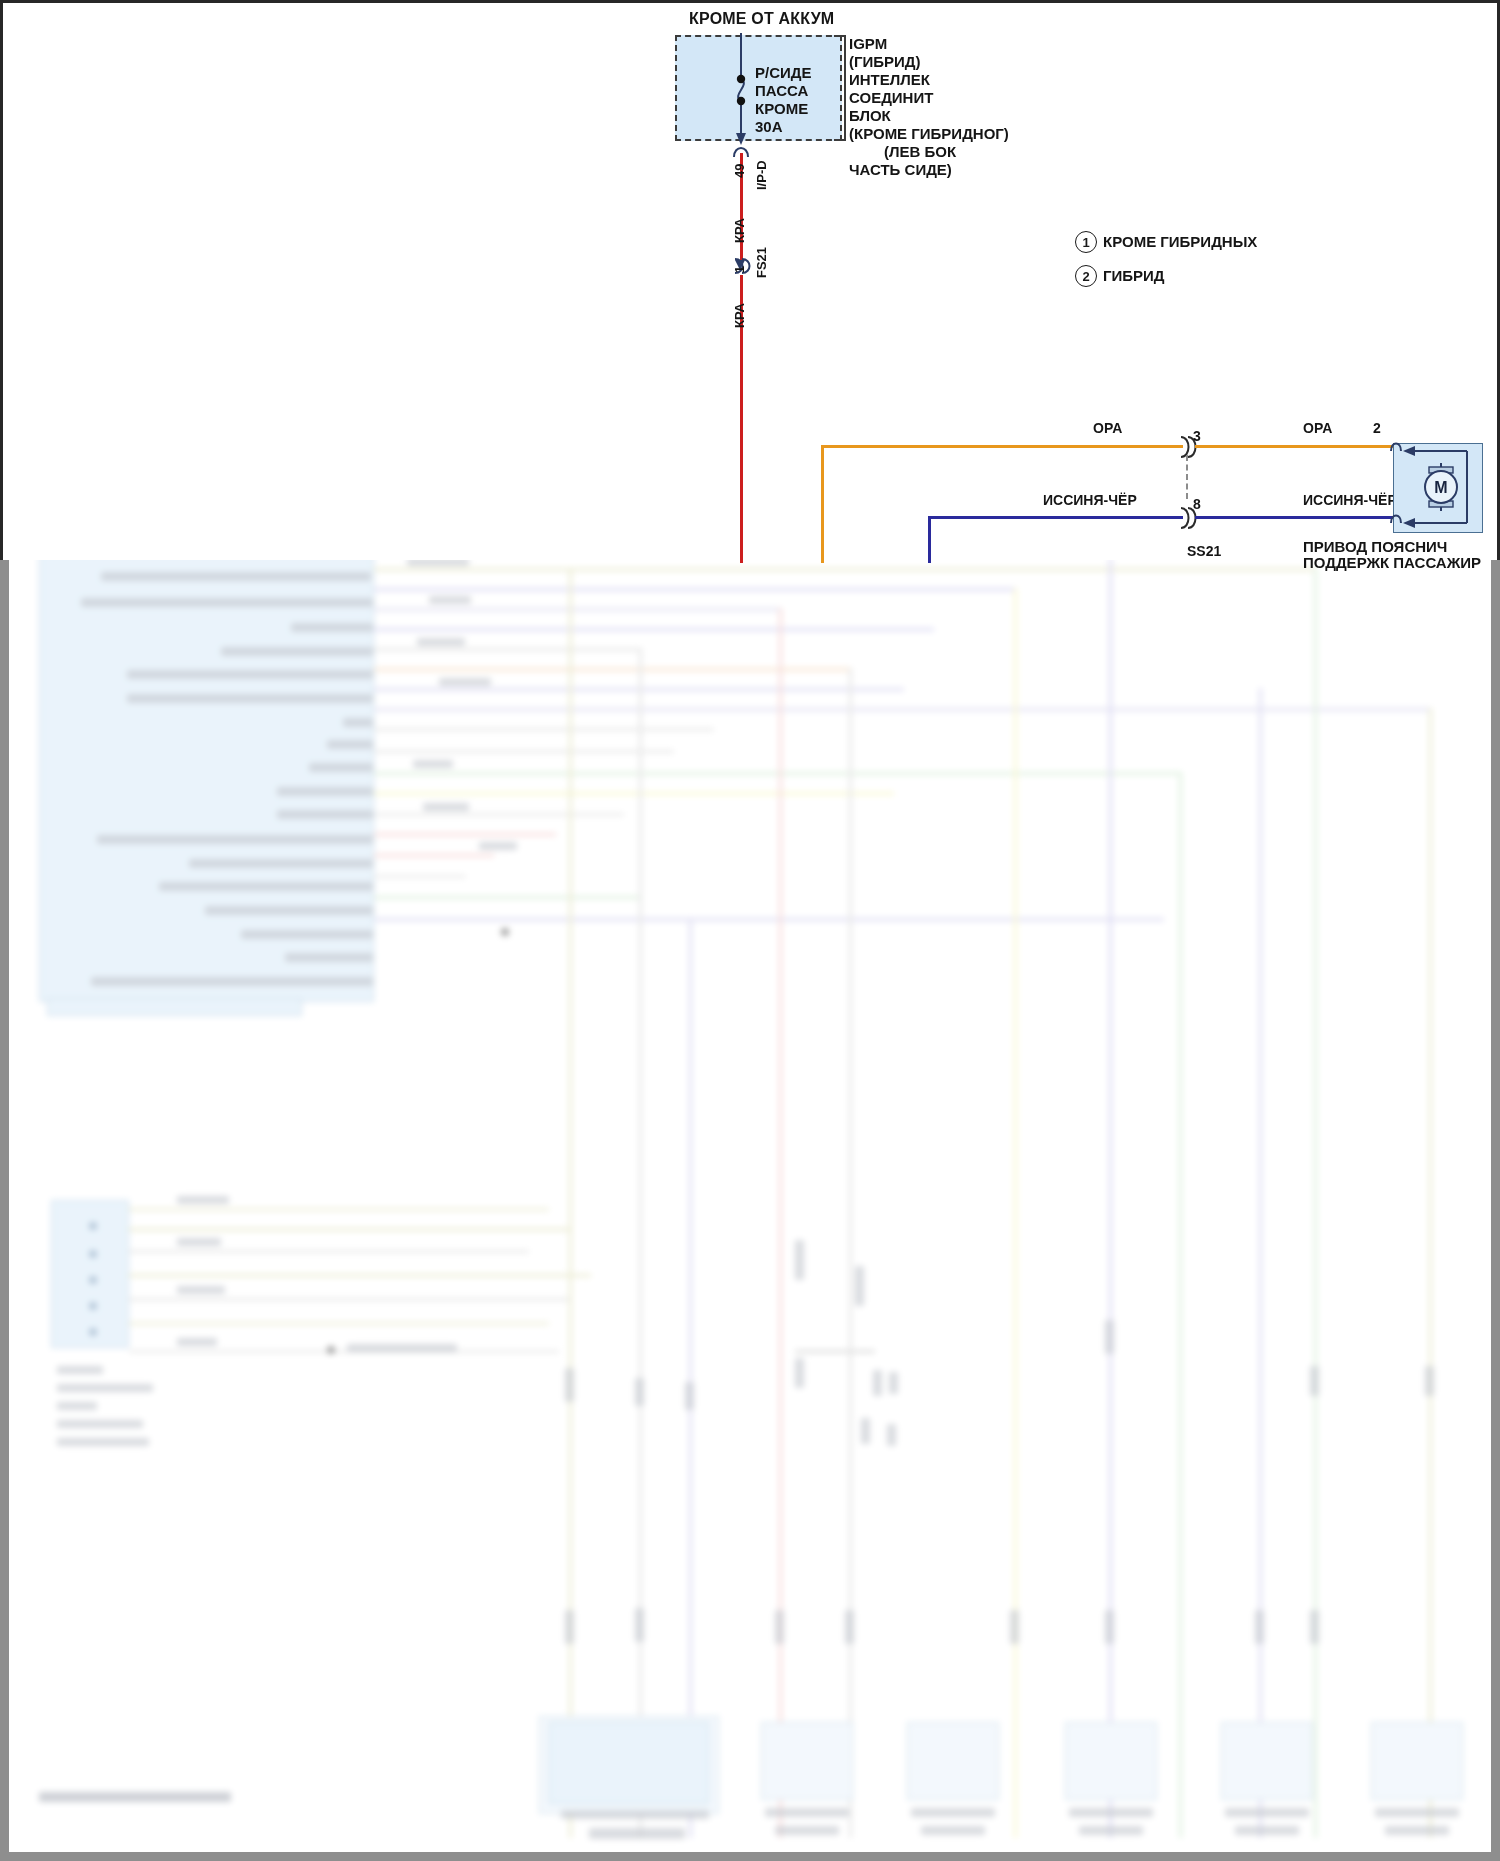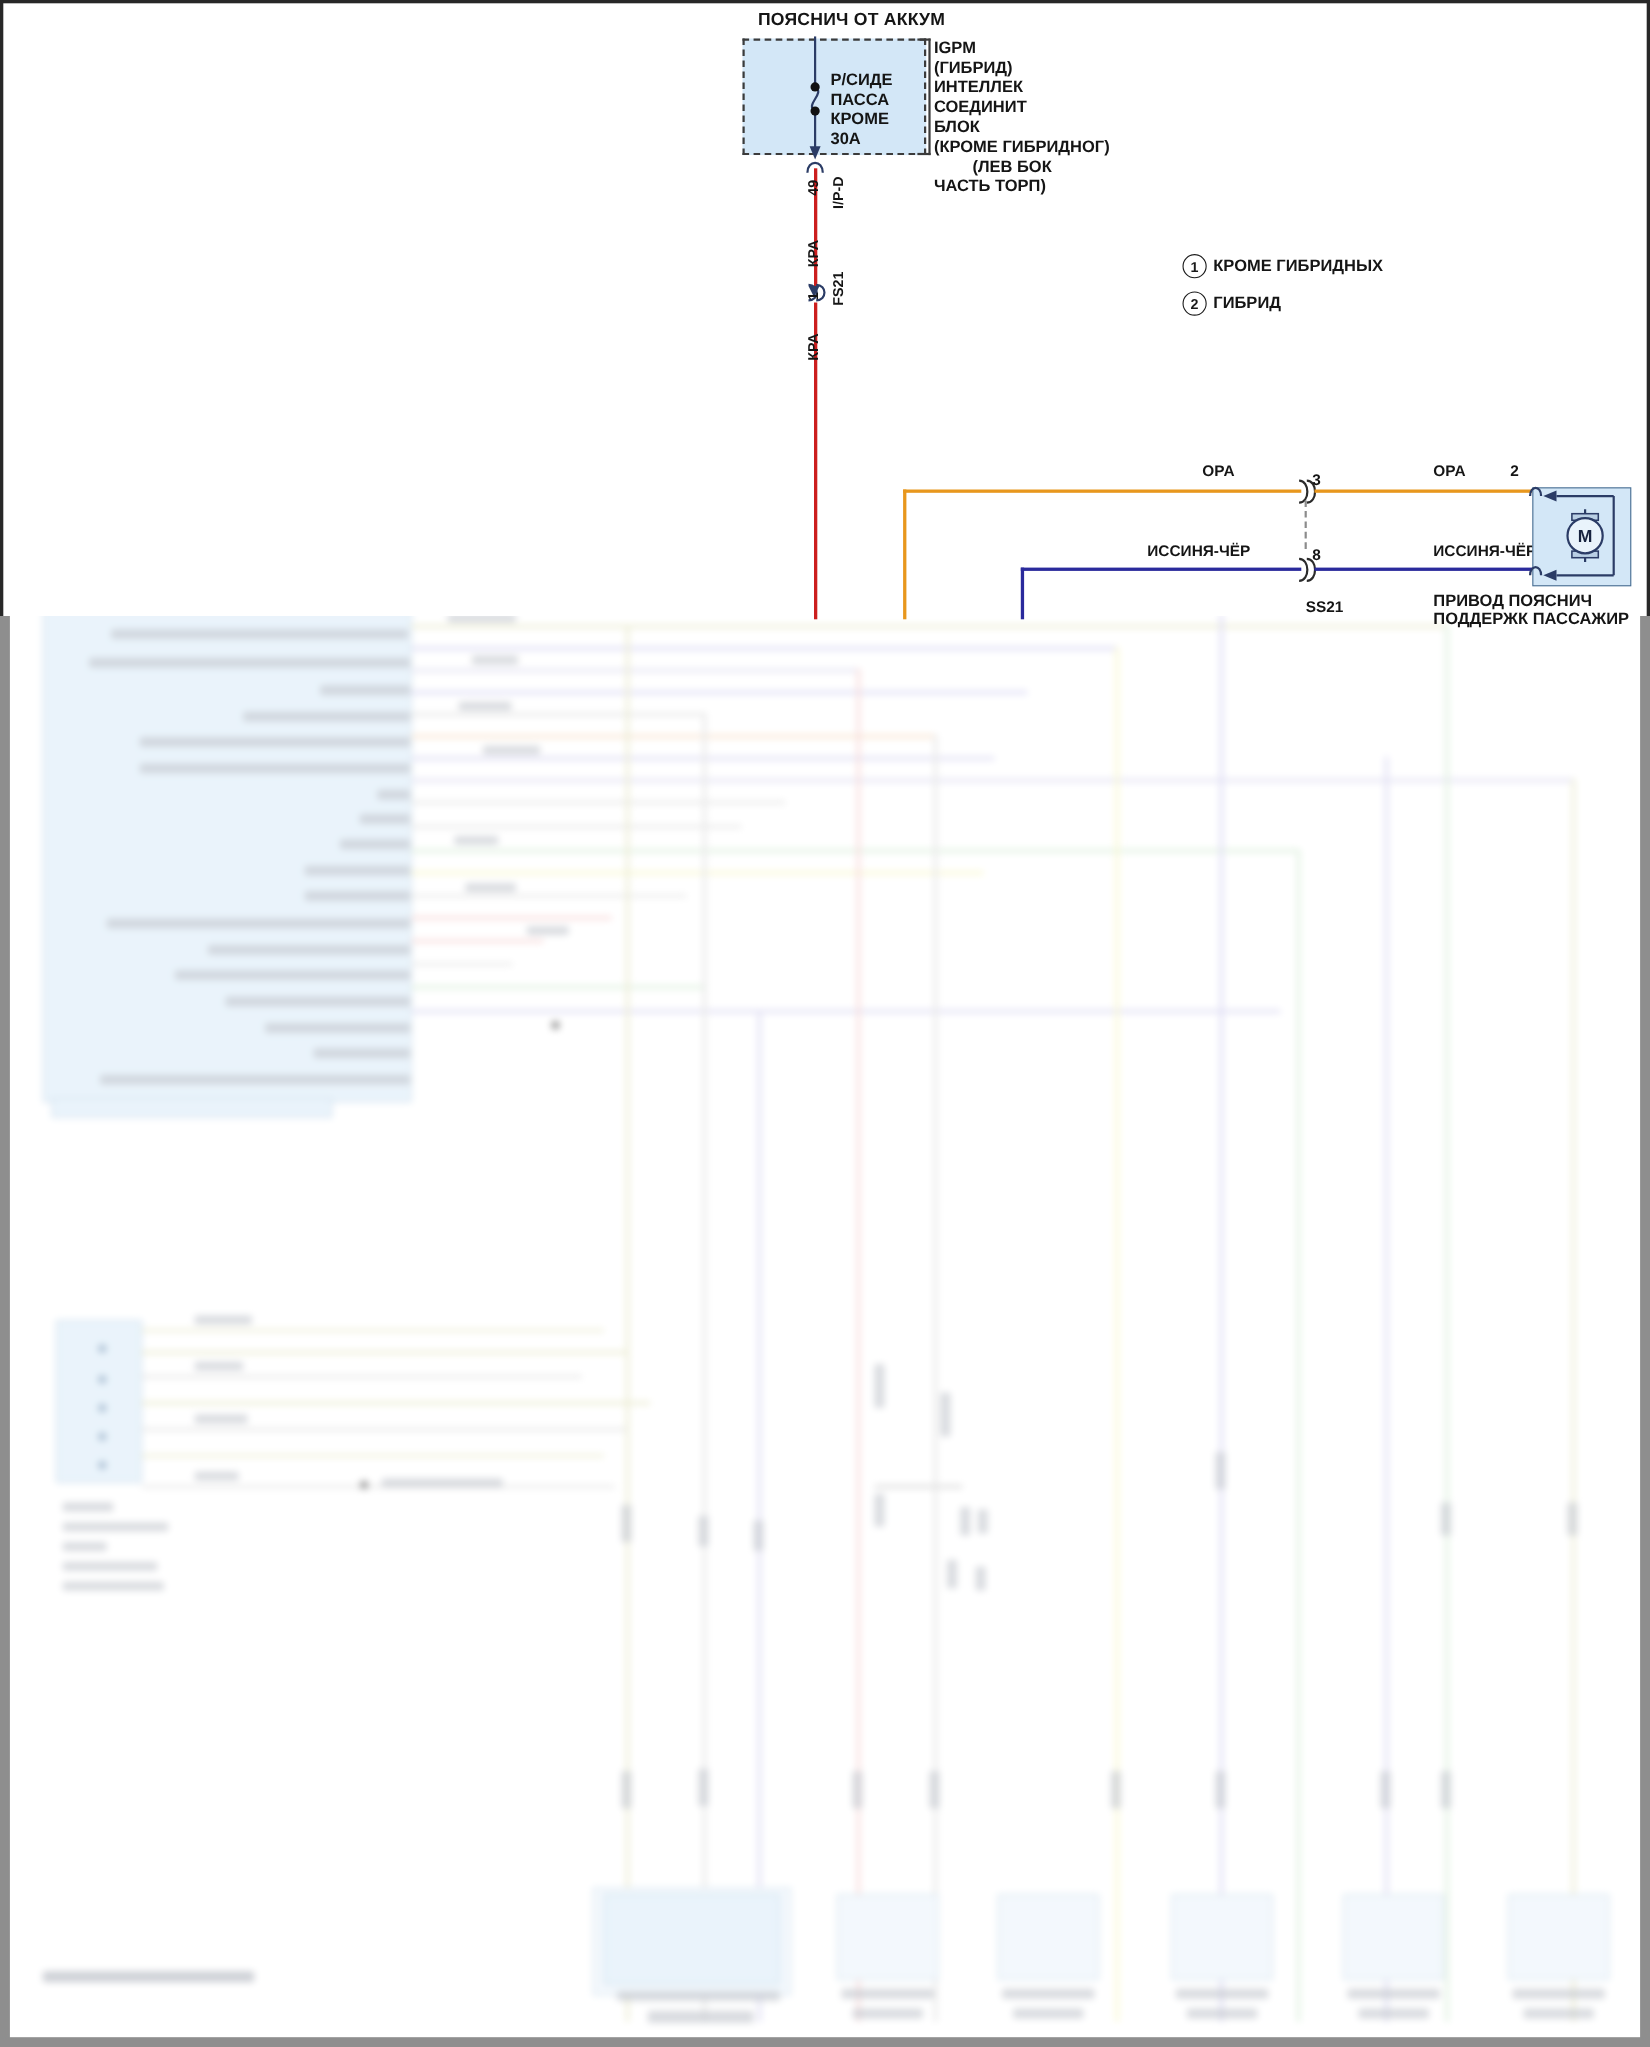--- a/index.html
+++ b/index.html
@@ -236,21 +236,21 @@
       <div class="gdev" style="left:1362px;top:1162px;width:92px;height:78px;"></div>
       <div class="gtext" style="left:1366px;top:1248px;width:84px;height:9px;"></div>
       <div class="gtext" style="left:1376px;top:1266px;width:64px;height:9px;"></div>
 
       <div class="gtext" style="left:30px;top:1232px;width:192px;height:10px;opacity:.8;"></div>
     </div>
   </div>
 
   <div class="sheet" id="sheet-top">
 
-    <div class="lbl lbl-ttl" style="left:686px;top:8px;">ПОЯСНИЧ ОТ АККУМ</div>
+    <div class="lbl lbl-ttl" style="left:686px;top:8px;">КРОМЕ ОТ АККУМ</div>
 
     <div class="box-dash" style="left:672px;top:32px;width:167px;height:106px;"></div>
 
     <svg style="position:absolute;left:726px;top:30px;" width="36" height="116" viewBox="0 0 36 116">
       <line x1="12" y1="0" x2="12" y2="46" stroke="#2b3c66" stroke-width="2"></line>
       <path d="M12 46 C 22 52, 2 62, 12 68" fill="none" stroke="#2b3c66" stroke-width="2"></path>
       <line x1="12" y1="68" x2="12" y2="104" stroke="#2b3c66" stroke-width="2"></line>
       <polygon points="12,112 7,100 17,100" fill="#2b3c66"></polygon>
       <circle cx="12" cy="46" r="4.2" fill="#111"></circle>
       <circle cx="12" cy="68" r="4.2" fill="#111"></circle>
@@ -263,21 +263,21 @@
 
     <div class="bracket" style="left:831px;top:32px;width:12px;height:106px;"></div>
 
     <div class="lbl lbl-md" style="left:846px;top:33px;">IGPM</div>
     <div class="lbl lbl-md" style="left:846px;top:51px;">(ГИБРИД)</div>
     <div class="lbl lbl-md" style="left:846px;top:69px;">ИНТЕЛЛЕК</div>
     <div class="lbl lbl-md" style="left:846px;top:87px;">СОЕДИНИТ</div>
     <div class="lbl lbl-md" style="left:846px;top:105px;">БЛОК</div>
     <div class="lbl lbl-md" style="left:846px;top:123px;">(КРОМЕ ГИБРИДНОГ)</div>
     <div class="lbl lbl-md" style="left:846px;top:141px;margin-left:35px;">(ЛЕВ БОК</div>
-    <div class="lbl lbl-md" style="left:846px;top:159px;">ЧАСТЬ ТОРП)</div>
+    <div class="lbl lbl-md" style="left:846px;top:159px;">ЧАСТЬ СИДЕ)</div>
 
     <svg style="position:absolute;left:726px;top:140px;" width="30" height="16" viewBox="0 0 30 16">
       <path d="M5 14 C 5 2, 19 2, 19 14" fill="none" stroke="#2b3c66" stroke-width="2"></path>
     </svg>
 
     <div class="wire v w-red" style="left:737px;top:150px;height:110px;"></div>
 
     <div class="lbl lbl-xs rot" style="left:730px;top:175px;">49</div>
     <div class="lbl lbl-xs rot" style="left:752px;top:187px;">I/P-D</div>
     <div class="lbl lbl-xs rot" style="left:730px;top:240px;">КРА</div>

